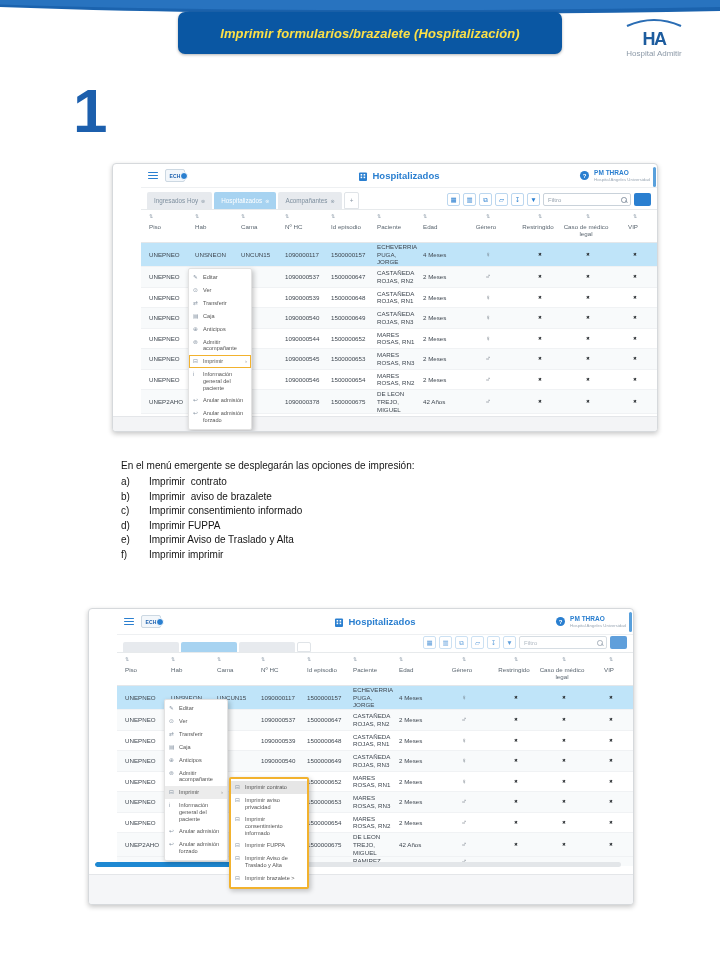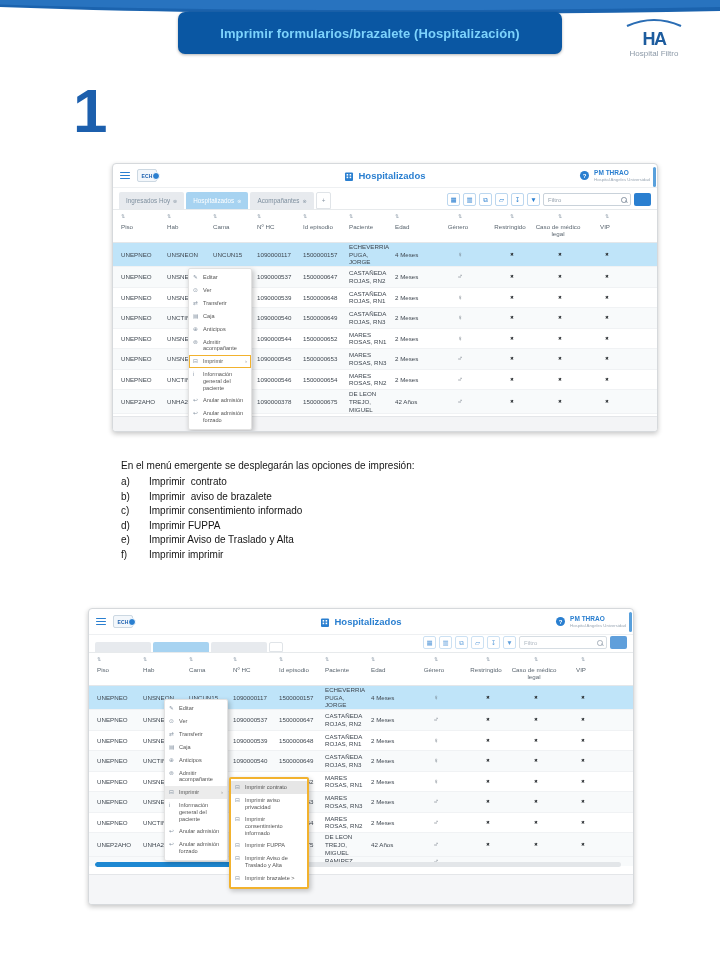--- a/index.html
+++ b/index.html
@@ -10,21 +10,21 @@
   }
   
   .band { position:absolute; left:0; top:0; width:720px; height:16px; }
   
   .banner {
     position:absolute; left:178px; top:12px; width:384px; height:42px;
     background:var(--banner-bg,#0a57a3); border-radius:7px;
     display:flex; align-items:center; justify-content:center;
     box-shadow:0 1px 3px rgba(0,0,0,.3);
   }
-  .banner span { color:#7dd3fc; font-weight:bold; font-size:13px; letter-spacing:.1px; }
+  .banner span { color:#fde047; font-weight:bold; font-size:13px; letter-spacing:.1px;font-style:italic; }
   
   .halogo { position:absolute; right:16px; top:13px; width:100px; text-align:center; }
   .halogo .mono { font-size:18px; font-weight:bold; color:#1d5c9e; letter-spacing:-1.5px; line-height:.95; }
   .halogo .name { font-size:8px; color:#8d9aa8; margin-top:1px; }
   
   .stepnum {
     position:absolute; left:73px; top:80px; font-size:62px; font-weight:bold;
     color:var(--step-blue,#1c5fad); line-height:1;
   }
   .steptext {
@@ -34,21 +34,21 @@
   
   .options { position:absolute; left:121px; top:460px; width:480px; font-size:10px; color:#151515; }
   .options .intro { margin-bottom:5px; }
   .opt { display:flex; margin-top:3.5px; }
   .opt .k { width:28px; flex:none; }
   .opt .v { white-space:pre-wrap; }
   
   .shot {
     position:absolute; width:546px; background:#fff;
     border:1px solid #d6d9dc; border-radius:4px;
-    box-shadow:0 2px 5px rgba(0,0,0,.22); overflow:hidden;
+    box-shadow:0 2px 5px rgba(0,0,0,.22); overflow:hidden;padding-left:28px;
   }
   .s1 { left:112px; top:163px; height:269px; }
   .s2 { left:88px;  top:608px; height:297px; }
   
   .ah { position:relative; display:flex; align-items:center; padding:0 7px; border-bottom:1px solid #eef0f2; }
   .s1 .ah { height:24px; } .s2 .ah { height:26px; }
   .hamb { width:10px; display:flex; flex-direction:column; gap:1.6px; }
   .hamb i { display:block; height:1.6px; background:var(--accent,#2a7fd0); border-radius:1px; }
   .ech {
     margin-left:7px; position:relative; width:20px; height:13px; background:#f3f7fb;
@@ -144,21 +144,21 @@
 
   <div class="banner">
     <span>Imprimir formularios/brazalete (Hospitalización)</span>
   </div>
 
   <div class="halogo">
     <svg width="58" height="10" viewBox="0 0 58 10">
       <path d="M2 9 Q29 -3 56 9" fill="none" stroke="#2a6db4" stroke-width="2.2"></path>
     </svg>
     <div class="mono">HA</div>
-    <div class="name">Hospital Filtro</div>
+    <div class="name">Hospital Admitir</div>
   </div>
 
   <div class="stepnum">1</div>
 
   <div class="shot s1">
     <div class="ah">
       <div class="hamb">
           <i></i>
           <i></i>
           <i></i>

